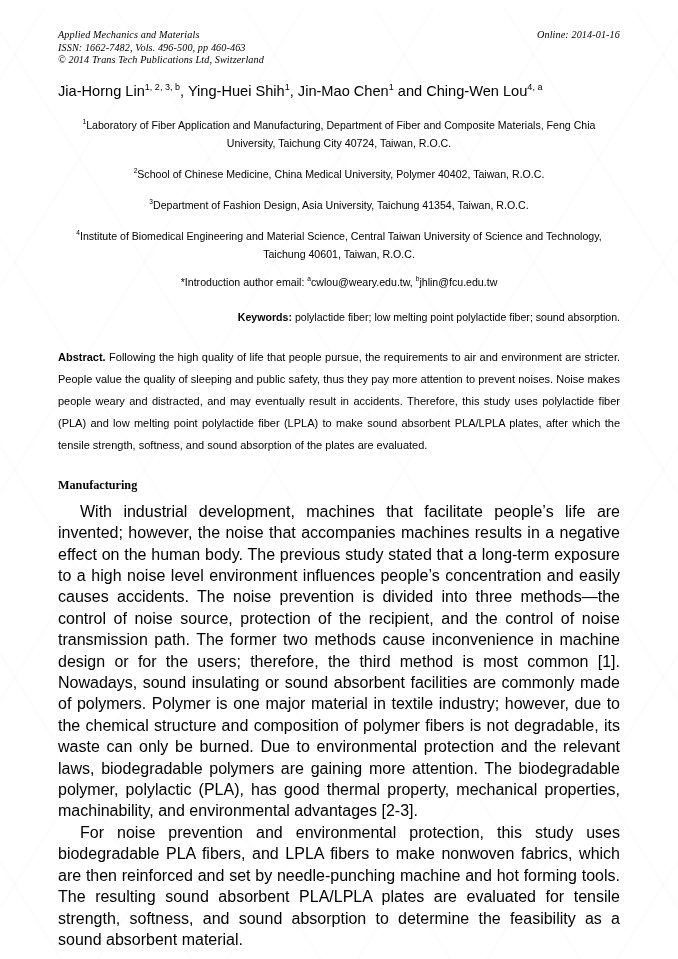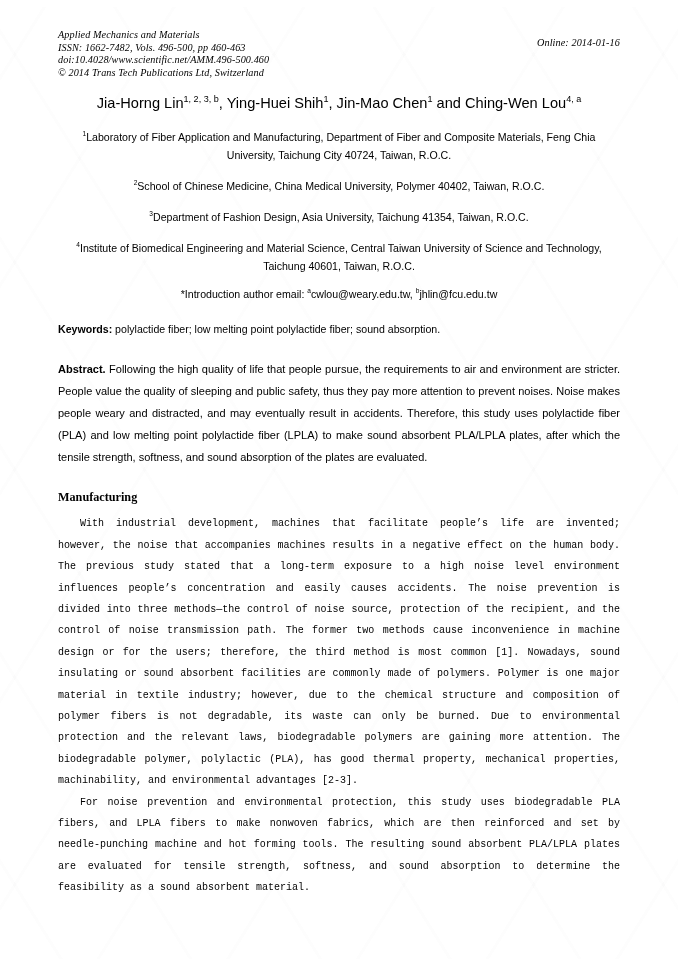--- a/index.html
+++ b/index.html
@@ -51,40 +51,39 @@
   .jhead {
     position: relative;
     font-style: italic;
     font-size: 10.2px;
     line-height: 12.6px;
     letter-spacing: 0.1px;
   }
   .jhead .line { white-space: nowrap; }
   .jhead .online {
     position: absolute;
-    top: 8px;
+    top: 0;
     right: 0;
     font-style: italic;
     font-size: 10.2px;
   }
 
   
   .title {
     font-family: "Liberation Sans", sans-serif;
     font-weight: bold;
     font-size: 15.3px;
     line-height: 20px;
     text-align: center;
     margin: 27px 22px 0 22px;
   }
   .authors {
     font-family: "Liberation Sans", sans-serif;
     font-size: 14.6px;
     line-height: 20px;
-    text-align: center;
     margin-top: 14px;
   }
   sup {
     font-size: 0.62em;
     vertical-align: super;
     line-height: 0;
   }
 
   
   .affils {
@@ -103,61 +102,61 @@
     text-align: center;
     margin-top: 1px;
   }
 
   
   .keywords {
     font-family: "Liberation Sans", sans-serif;
     font-size: 10.6px;
     line-height: 15px;
     margin-top: 22px;
+    text-align: right;
   }
   .keywords .kw-label { font-weight: bold; }
 
   
   .abstract {
     font-family: Liberation Sans, sans-serif;
     font-size: 11px;
     line-height: 22px;
     text-align: justify;
     margin-top: 21px;
   }
   .abstract .ab-label { font-weight: bold; }
 
   .section-heading {
     font-family: "Liberation Serif", serif;
     font-weight: bold;
     font-size: 12.2px;
     margin-top: 22px;
   }
   .body-par {
-    font-family: Liberation Mono, monospace;
-    font-size: 10px;
+    font-family: Liberation Sans, sans-serif;
+    font-size: 16px;
     line-height: 21.4px;
     text-align: justify;
     text-indent: 22px;
     margin-top: 8px;
   }
   .body-par.tight { margin-top: 0; }
 </style>
 </head>
 <body>
 
 <div class="page">
   <div class="watermark"></div>
 
   <div class="content">
 
     <div class="jhead">
       <div class="line">Applied Mechanics and Materials</div>
       <div class="line">ISSN: 1662-7482, Vols. 496-500, pp 460-463</div>
-      <div class="line">doi:10.4028/www.scientific.net/AMM.496-500.460</div>
       <div class="line">© 2014 Trans Tech Publications Ltd, Switzerland</div>
       <div class="online">Online: 2014-01-16</div>
     </div>
 
 
     <div class="authors">
       <span><span>Jia-Horng Lin</span><sup>1, 2, 3, b</sup><span>, </span></span><span><span>Ying-Huei Shih</span><sup>1</sup><span>, </span></span><span><span>Jin-Mao Chen</span><sup>1</sup><span> and </span></span><span><span>Ching-Wen Lou</span><sup>4, a</sup></span>
     </div>
 
     <div class="affils">

